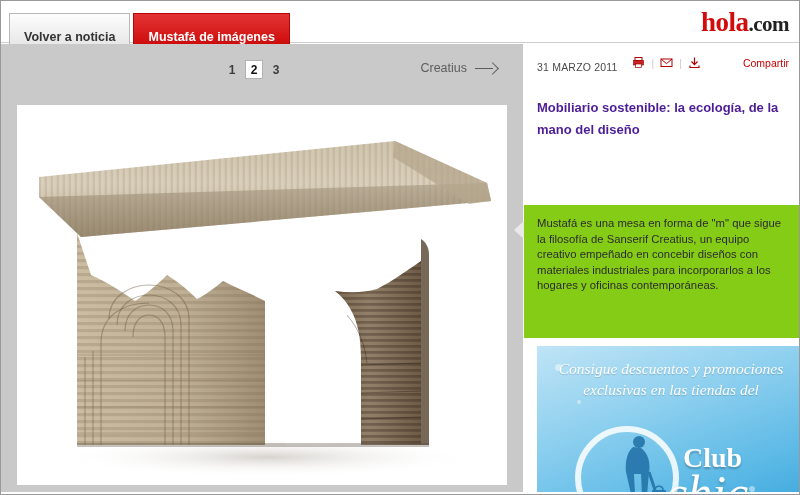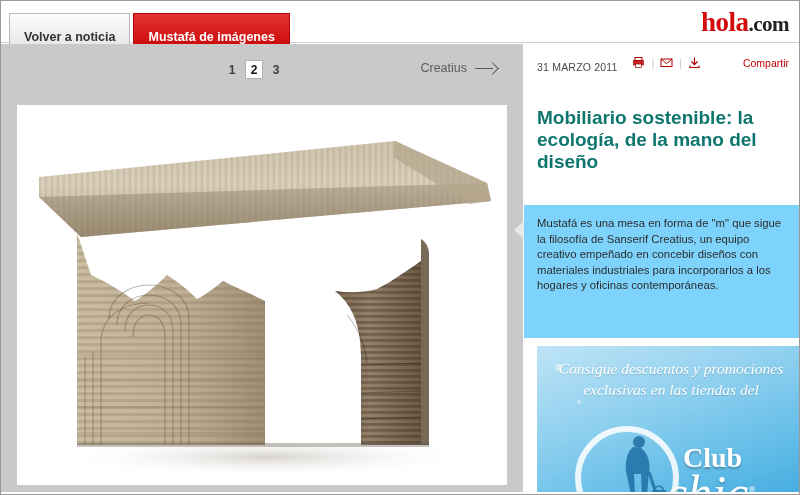--- a/index.html
+++ b/index.html
@@ -140,31 +140,31 @@
   }
   .meta-icons {
     position: absolute; right: 10px; top: 12px;
     display: flex; align-items: center; gap: 6px;
     font-size: 10.5px;
   }
   .sep { color: #cccccc; }
   .icon-box { width: 13px; height: 13px; display: inline-block; cursor: pointer; }
   .share-label { color: #cc0000; cursor: pointer; margin-left: 36px; }
   .headline {
-    position: absolute; left: 13px; top: 50px;
+    position: absolute; left: 13px; top: 44px;
     width: 252px;
-    font-size: 19px;
+    font-size: 13px;
     line-height: 22px;
     font-weight: bold;
-    color: #0f766e;
+    color: #4c1d95;
   }
   .blurb-wrap {
     position: absolute; left: 0; top: 161px;
     width: 275px; height: 133px;
-    background: #7dd3fc;
+    background: #84cc16;
   }
   .blurb-wrap::before {
     content: "";
     position: absolute; left: -10px; top: 16px;
     width: 0; height: 0;
     border-top: 9px solid transparent;
     border-bottom: 9px solid transparent;
     border-right: 10px solid #e9e9e9;
   }
   .blurb {

